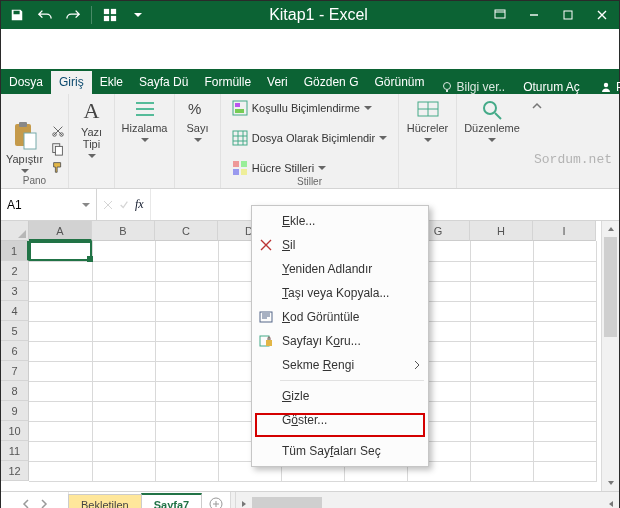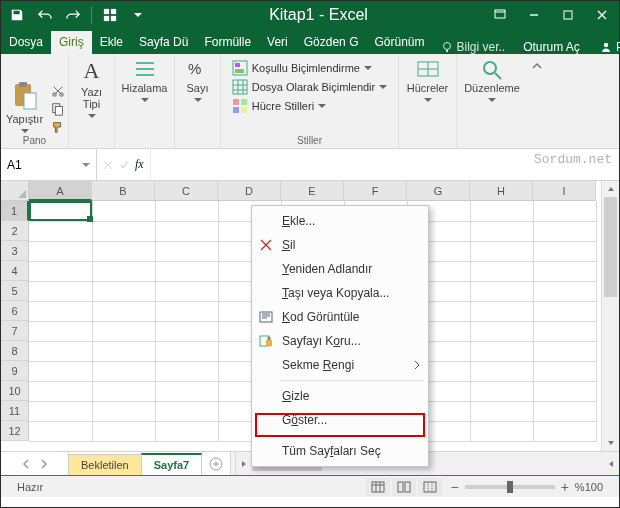--- a/index.html
+++ b/index.html
@@ -10,41 +10,41 @@
   .qat { display: flex; align-items: center; gap: 4px; padding: 0 4px; }
   .qat .icon-btn { width: 24px; height: 24px; display: flex; align-items: center; justify-content: center; color: #fff; }
   .qat .sep { width: 1px; height: 18px; background: rgba(255,255,255,0.25); margin: 0 2px; }
   .title-text { flex: 1; text-align: center; font-size: 16px; }
   .winctrl { display: flex; }
   .winctrl div { width: 34px; height: 28px; display: flex; align-items: center; justify-content: center; color:#fff; }
 
   svg { display:block; }
 
   
-  .tabs-row { background: #0c6334; height: 25px; display: flex; align-items: flex-end; color:#fff; font-size:12px; }
+  .tabs-row { background: #0c6334; height: 25px; display: flex; align-items: flex-end; color:#fff; font-size:12px;margin-top:40px; }
   .tab { padding: 4px 8px 5px; cursor: default; white-space: nowrap; }
-  .tab.active { background: #f1f1f1; color:#4d7c0f; }
+  .tab.active { background: #f1f1f1; color:#0c4a6e; }
   .tab.file { }
   .spacer { flex:1; }
   .tell { display:flex; align-items:center; gap:4px; padding:0 8px; opacity:.85; white-space:nowrap; }
   .oturum { padding:0 10px; white-space:nowrap; }
   .share { display:flex; align-items:center; gap:4px; padding:0 10px; }
 
   
   .ribbon { background:#f1f1f1; height:95px; border-bottom:1px solid #d4d4d4; display:flex; }
   .group { border-right:1px solid #e1e1e1; padding:4px 6px 2px; display:flex; flex-direction:column; align-items:center; justify-content:space-between; }
   .group-inner { display:flex; align-items:flex-end; gap:4px; flex:1; }
   .group-label { font-size:10px; color:#666; text-align:center; width:100%; white-space:nowrap; }
   .big-btn { display:flex; flex-direction:column; align-items:center; justify-content:center; width:42px; gap:2px; font-size:11px; color:#444; }
   .big-btn .lbl { text-align:center; line-height:1.1; }
   .drop-caret { width:8px; height:8px; }
   .mini-col { display:flex; flex-direction:column; gap:2px; }
   .mini { width:16px; height:16px; display:flex; align-items:center; justify-content:center; }
 
-  .styles-col { display:flex; flex-direction:column; gap:3px; font-size:11px; color:#333; padding-top:2px;}
+  .styles-col { display:flex; flex-direction:column; gap:14px; font-size:11px; color:#333; padding-top:2px;}
   .styles-col .row { display:flex; align-items:center; gap:4px; white-space:nowrap; }
 
   .collapse { width:20px; display:flex; align-items:flex-start; justify-content:center; padding-top:6px; }
 
   
   .formula-bar { height:32px; background:#fff; border-bottom:1px solid #d4d4d4; display:flex; align-items:stretch; }
   .namebox { width:96px; border-right:1px solid #d4d4d4; display:flex; align-items:center; padding:0 6px; justify-content:space-between; font-size:12px; }
   .fx-btns { display:flex; align-items:center; padding:0 6px; gap:6px; border-right:1px solid #e8e8e8; }
   .fx-input { flex:1; display:flex; align-items:center; justify-content:flex-end; padding:0 6px; color:#9d9d9d; font-size:12px;}
 

